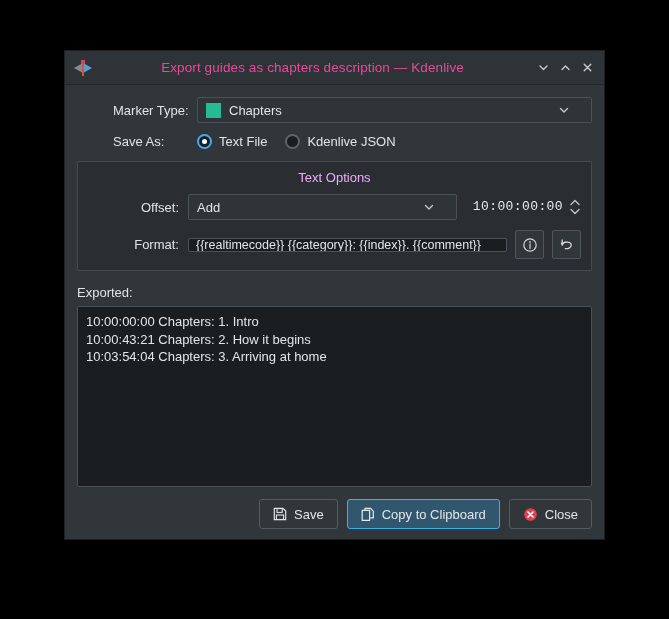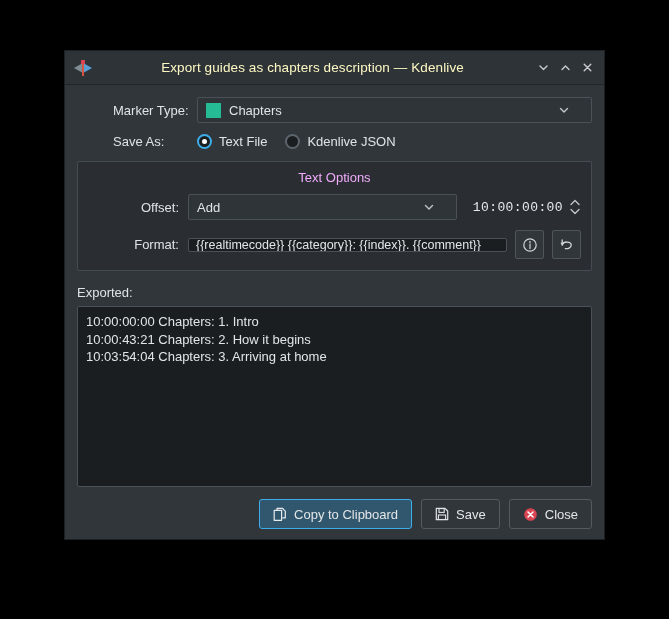--- a/index.html
+++ b/index.html
@@ -59,21 +59,21 @@
     background: #da4453;
   }
   #app-icon .kd-line {
     position: absolute; left: 9px; top: 3px;
     width: 2px; height: 15px;
     background: #d4543f;
   }
   #title-text {
     flex: 1 1 auto;
     text-align: center;
-    color: #fef9c3;
+    color: #ec4899;
     font-size: 13.5px;
     letter-spacing: .1px;
     white-space: nowrap;
     overflow: hidden;
   }
   .wbtn {
     width: 22px; height: 22px;
     display: flex; align-items: center; justify-content: center;
     flex: 0 0 auto;
   }
@@ -149,21 +149,21 @@
     text-align: center;
     color: #f0abfc;
     font-size: 13px;
     margin-bottom: 9px;
   }
   #offset-row { margin-bottom: 10px; }
   .glcol { width: 64px; flex: 0 0 auto; text-align: right; padding-right: 9px; }
 
   
   #timecode-wrap {
-    display: flex; align-items: center;
+    display: flex; 
     margin-left: 16px; flex: 0 0 auto;
   }
   #timecode {
     font-family: "Liberation Mono", "DejaVu Sans Mono", monospace;
     font-size: 13px;
     color: #e6e9eb;
     letter-spacing: .4px;
   }
   #tc-spin {
     margin-left: 6px;
@@ -343,41 +343,41 @@
     </div>
 
     <div class="lbl" id="exported-label">Exported:</div>
     <div id="exported-area">
       <div class="exline">10:00:00:00 Chapters: 1. Intro</div>
       <div class="exline">10:00:43:21 Chapters: 2. How it begins</div>
       <div class="exline">10:03:54:04 Chapters: 3. Arriving at home</div>
     </div>
 
     <div id="buttonbox">
-      <div class="btn primary">
-        <span class="bicon">
-          <svg width="14" height="15" viewBox="0 0 14 15">
-            <path d="M1.2 3.3 L1.2 13.3 L8.6 13.3 L8.6 3.3 Z" fill="none" stroke="#e8ebed" stroke-width="1.2" stroke-linejoin="round"></path>
-            <path d="M4 3.0 L4 1.3 L9.4 1.3 L12.3 4.1 L12.3 10.9 L9.3 10.9" fill="none" stroke="#e8ebed" stroke-width="1.2" stroke-linejoin="round"></path>
-          </svg>
-        </span>
-        <span>Copy to Clipboard</span>
-      </div>
-
       <div class="btn">
         <span class="bicon">
           <svg width="14" height="14" viewBox="0 0 14 14">
             <path d="M1.3 1.3 L10 1.3 L12.7 4 L12.7 12.7 L1.3 12.7 Z" fill="none" stroke="#e0e4e7" stroke-width="1.2" stroke-linejoin="round"></path>
             <rect x="4" y="1.6" width="5.2" height="3.8" fill="none" stroke="#e0e4e7" stroke-width="1.1"></rect>
             <rect x="3.4" y="8" width="7.2" height="4.5" fill="none" stroke="#e0e4e7" stroke-width="1.1"></rect>
           </svg>
         </span>
         <span>Save</span>
       </div>
 
+      <div class="btn primary">
+        <span class="bicon">
+          <svg width="14" height="15" viewBox="0 0 14 15">
+            <path d="M1.2 3.3 L1.2 13.3 L8.6 13.3 L8.6 3.3 Z" fill="none" stroke="#e8ebed" stroke-width="1.2" stroke-linejoin="round"></path>
+            <path d="M4 3.0 L4 1.3 L9.4 1.3 L12.3 4.1 L12.3 10.9 L9.3 10.9" fill="none" stroke="#e8ebed" stroke-width="1.2" stroke-linejoin="round"></path>
+          </svg>
+        </span>
+        <span>Copy to Clipboard</span>
+      </div>
+
       <div class="btn">
         <span class="bicon">
           <svg width="15" height="15" viewBox="0 0 15 15">
             <circle cx="7.5" cy="7.5" r="6.3" fill="#da4453"></circle>
             <path d="M5 5 L10 10 M10 5 L5 10" stroke="#ffffff" stroke-width="1.5" stroke-linecap="round"></path>
           </svg>
         </span>
         <span>Close</span>
       </div>
     </div>

